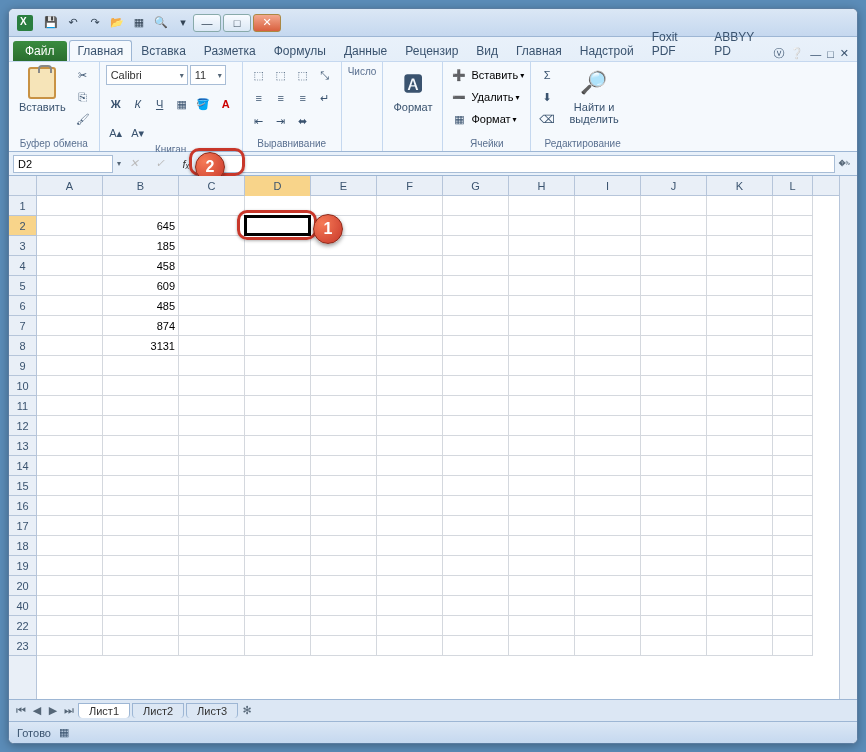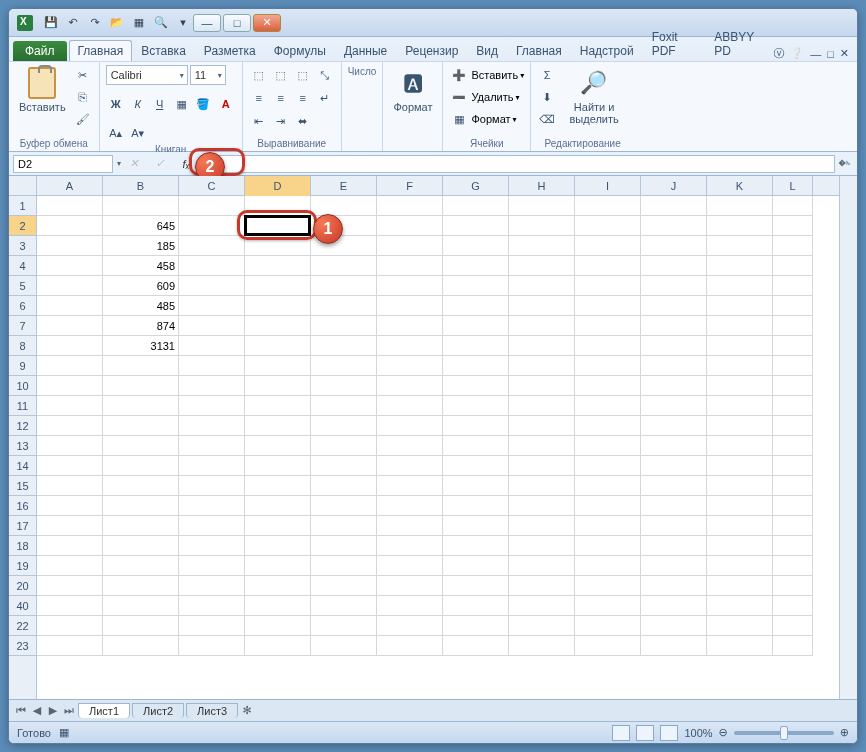--- a/index.html
+++ b/index.html
@@ -583,25 +583,14 @@
         <div class="sheet-tab inactive">Лист2</div>
         <div class="sheet-tab inactive">Лист3</div>
       </div>
     <div class="nav-btn">✻</div>
     <div style="flex:1"></div>
   </div>
 
   <div class="statusbar">
     <span>Готово</span>
     <span>▦</span>
-    <div class="status-right">
-      <div class="view-btn"></div>
-      <div class="view-btn"></div>
-      <div class="view-btn"></div>
-      <span>100%</span>
-      <span>⊖</span>
-      <div class="zoom-slider">
-          <div class="zoom-thumb"></div>
-        </div>
-      <span>⊕</span>
-    </div>
   </div>
 </div>
 
 </body></html>

